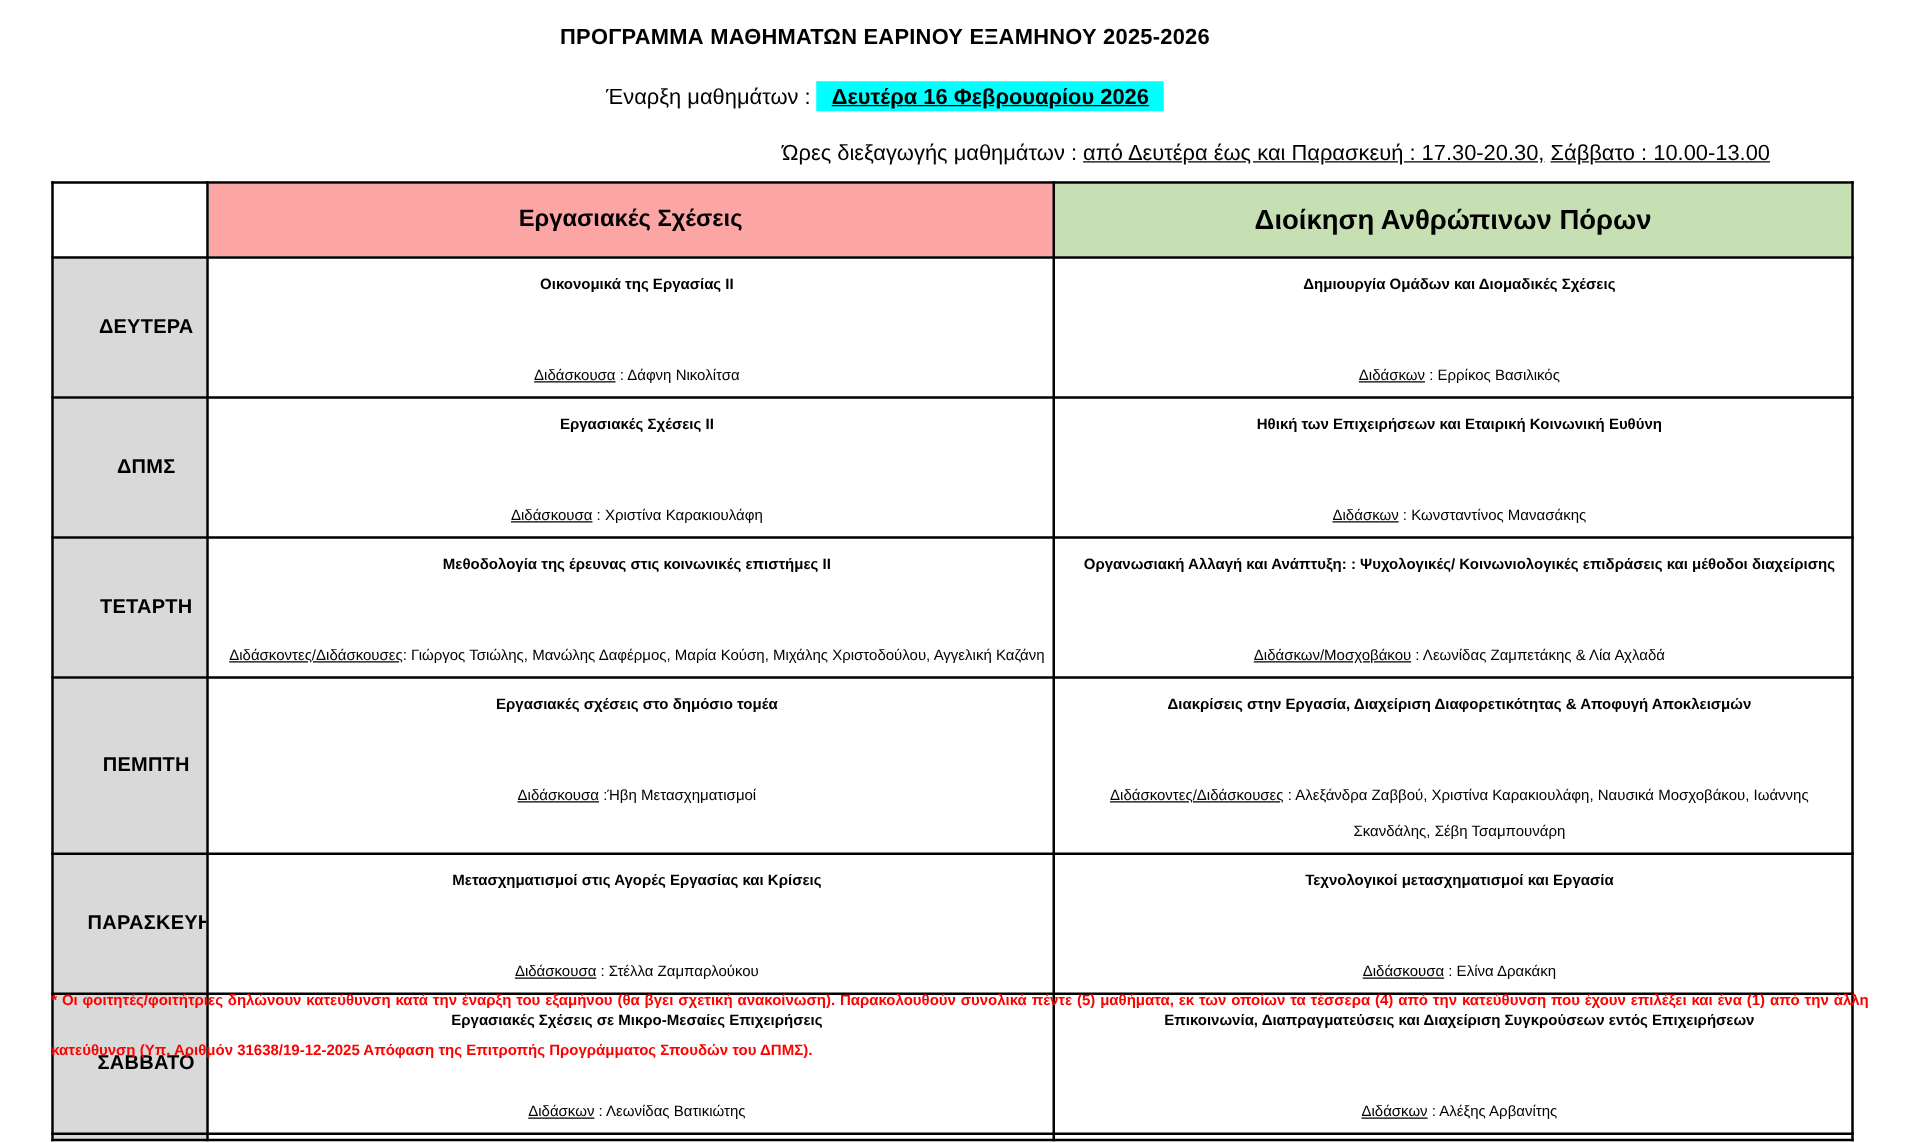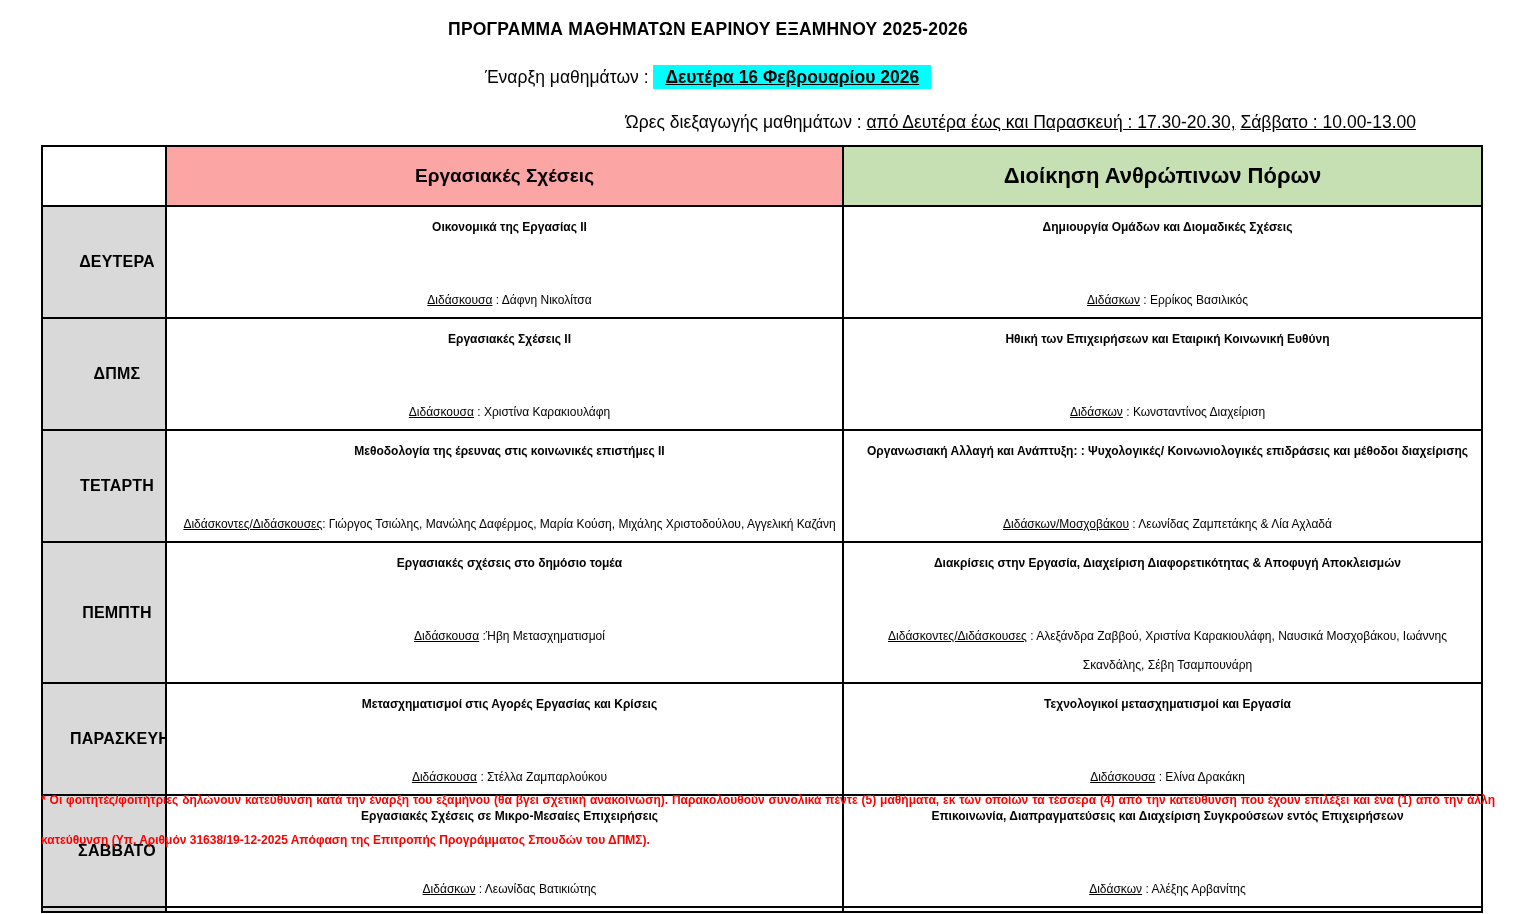--- a/index.html
+++ b/index.html
@@ -153,21 +153,21 @@
   </tr>
 
   <tr class="row-triti">
     <td class="day-cell">ΔΠΜΣ</td>
     <td class="course-cell">
       <div class="course-title">Εργασιακές Σχέσεις ΙΙ</div>
       <div class="instructor-line"><span class="u">Διδάσκουσα</span><span> : Χριστίνα Καρακιουλάφη</span></div>
     </td>
     <td class="course-cell">
       <div class="course-title">Ηθική των Επιχειρήσεων και Εταιρική Κοινωνική Ευθύνη</div>
-      <div class="instructor-line"><span class="u">Διδάσκων</span><span> : Κωνσταντίνος Διαχείριση</span></div>
+      <div class="instructor-line"><span class="u">Διδάσκων</span><span> : Κωνσταντίνος Μανασάκης</span></div>
     </td>
   </tr>
 
   <tr class="row-tetarti">
     <td class="day-cell">ΤΕΤΑΡΤΗ</td>
     <td class="course-cell">
       <div class="course-title">Μεθοδολογία της έρευνας στις κοινωνικές επιστήμες ΙΙ</div>
       <div class="instructor-line"><span class="u">Διδάσκοντες/Διδάσκουσες</span><span>: Γιώργος Τσιώλης, Μανώλης Δαφέρμος, Μαρία Κούση, Μιχάλης Χριστοδούλου, Αγγελική Καζάνη</span></div>
     </td>
     <td class="course-cell">

